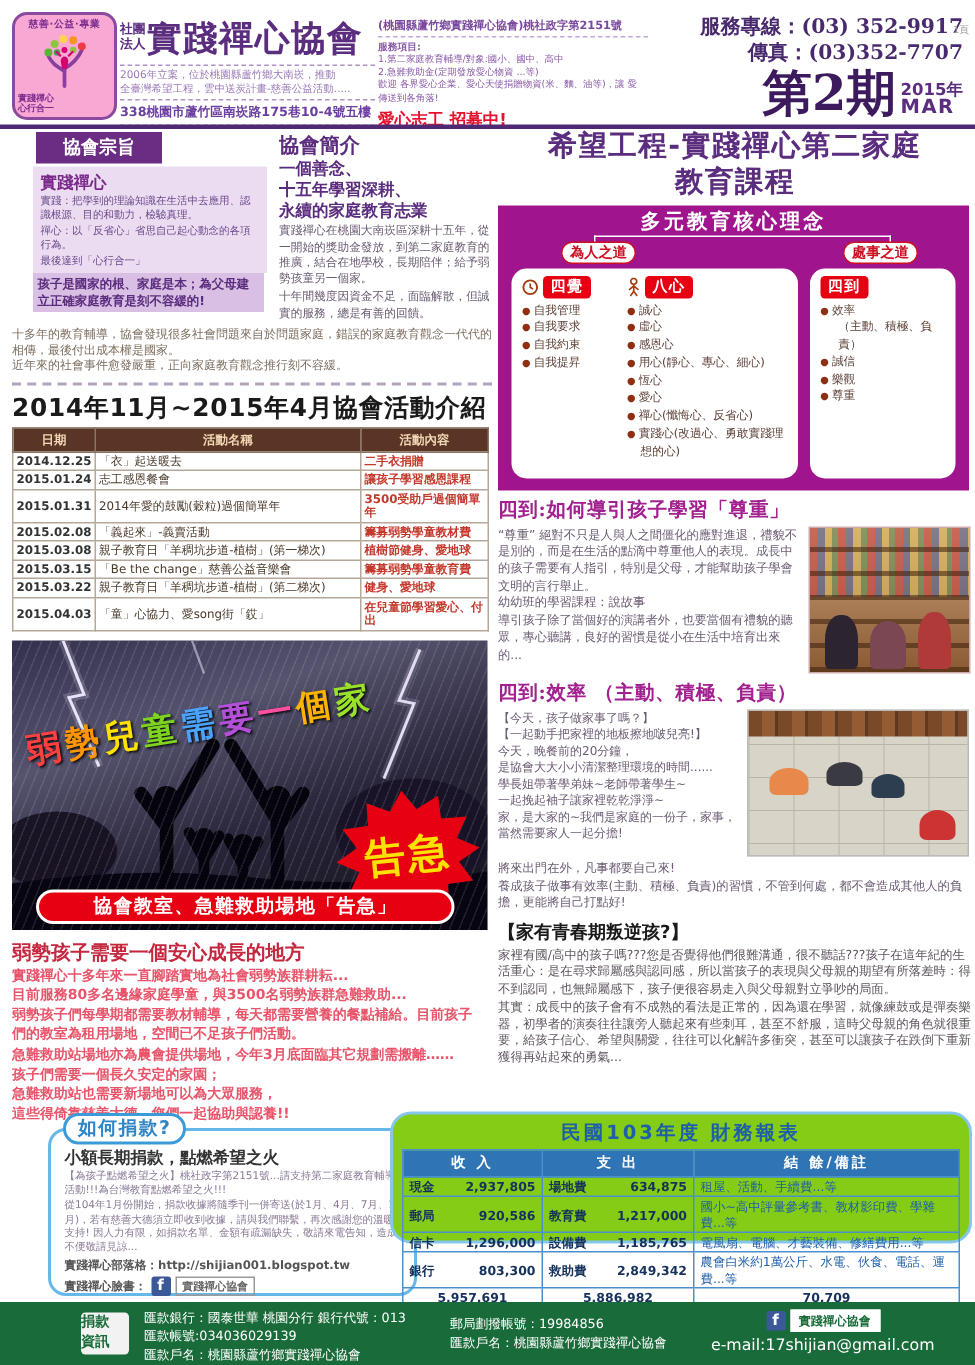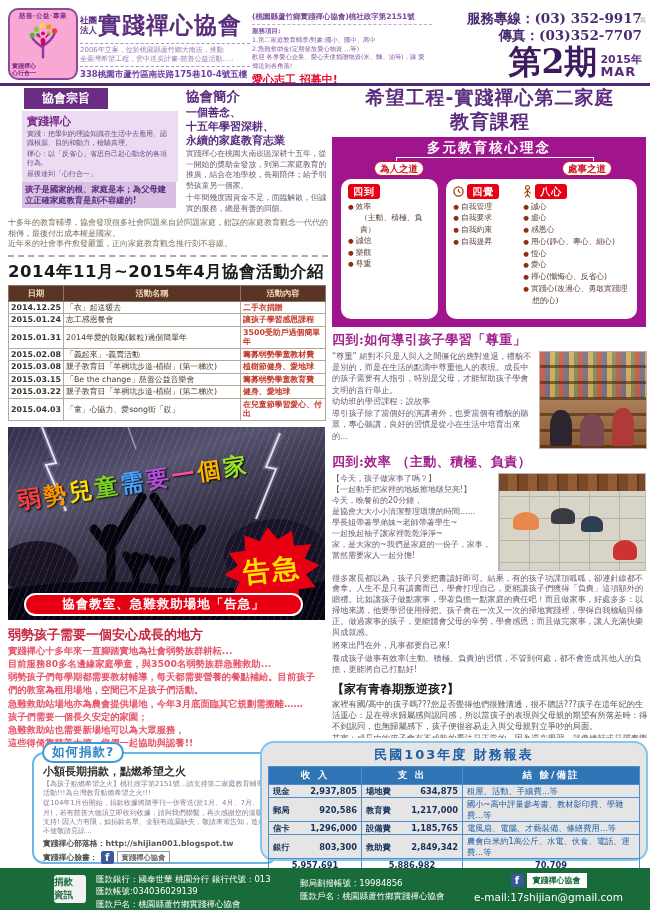--- a/index.html
+++ b/index.html
@@ -118,22 +118,22 @@
           background-color:#d8d4c8;
           background-image:linear-gradient(#b8b4a8 1px,transparent 1px),linear-gradient(90deg,#b8b4a8 1px,transparent 1px);
           background-size:30px 22px;}
   .photo2 .shelf2{position:absolute;left:0;right:0;top:0;height:17px;
           background:repeating-linear-gradient(90deg,#7a4a28 0 9px,#935c32 9px 18px,#5d3a21 18px 20px);}
   .eff-txt{width:162px;flex:none;font-size:8px;color:#6b5b73;line-height:1.38;padding-right:4px;}
   .eff-p{font-size:8.2px;color:#6b5b73;line-height:1.33;margin-top:2px;}
   .reb-h{font-size:12px;font-weight:bold;color:#1a1a1a;margin-top:6px;}
   .reb-p{font-size:8.3px;color:#5f5560;line-height:1.35;margin-top:1px;}
   
-  .fin{position:absolute;left:260px;top:741px;width:388px;height:120px;border:2px solid #86c5ec;
-       border-radius:14px;background:#e5e5e5;box-sizing:border-box;padding-top:3px;}
+  .fin{position:absolute;left:260px;top:741px;width:388px;height:88px;border:2px solid #86c5ec;
+       border-radius:14px;background:#84cc16;box-sizing:border-box;padding-top:3px;}
   .fin-t{text-align:center;color:#1f5fa8;font-size:13px;font-weight:bold;letter-spacing:2px;}
   table.fint{margin:2px auto 0 auto;width:372px;border-collapse:collapse;}
   table.fint th{background:#2f74b5;color:#fff;font-size:9.5px;font-weight:bold;padding:2px 0;border:1px solid #4a90d0;letter-spacing:2px;}
   table.fint td{border:1px solid #4a90d0;font-size:8.3px;padding:1px 4px;line-height:1.25;}
   .fl{color:#16325c;font-weight:bold;display:flex;justify-content:space-between;}
   td.fnote{color:#1f5fa8;}
   td.tot{color:#16325c;font-weight:bold;text-align:center;}
   
   .foot{position:absolute;left:0;top:868px;width:650px;height:42px;background:#1a6b3a;color:#fff;}
   .f-badge{position:absolute;left:54px;top:7px;width:32px;height:28px;background:#f2f2f2;color:#1a6b3a;
@@ -366,30 +366,20 @@
       <div>希望工程-實踐禪心第二家庭</div>
       <div>教育課程</div>
     </div>
 
     <div class="core">
       <div class="core-title">多元教育核心理念</div>
       <div class="bracket"></div>
       <div class="stamp sl">為人之道</div>
       <div class="stamp sr">處事之道</div>
       <div class="panels">
-        <div class="panel p2">
-          <div class="badge-row">
-            <span class="rbadge">四到</span>
-          </div>
-          <div class="itm">效率</div>
-          <div class="itm-sub">（主動、積極、負責）</div>
-          <div class="itm">誠信</div>
-          <div class="itm">樂觀</div>
-          <div class="itm">尊重</div>
-        </div>
         <div class="panel p1">
           <div class="pcolA">
             <div class="badge-row">
               <svg viewBox="0 0 12 12" width="11" height="11">
                   <circle cx="6" cy="6" r="5" fill="none" stroke="#a33d11" stroke-width="1.4"></circle>
                   <path d="M6 3.2 V6 L8 7.4" stroke="#a33d11" stroke-width="1.2" fill="none"></path>
                 </svg>
               <span class="rbadge">四覺</span>
             </div>
             <div class="itm">自我管理</div>
@@ -408,20 +398,30 @@
             <div class="itm">誠心</div>
             <div class="itm">虛心</div>
             <div class="itm">感恩心</div>
             <div class="itm">用心(靜心、專心、細心)</div>
             <div class="itm">恆心</div>
             <div class="itm">愛心</div>
             <div class="itm">禪心(懺悔心、反省心)</div>
             <div class="itm">實踐心(改過心、勇敢實踐理想的心)</div>
           </div>
         </div>
+        <div class="panel p2">
+          <div class="badge-row">
+            <span class="rbadge">四到</span>
+          </div>
+          <div class="itm">效率</div>
+          <div class="itm-sub">（主動、積極、負責）</div>
+          <div class="itm">誠信</div>
+          <div class="itm">樂觀</div>
+          <div class="itm">尊重</div>
+        </div>
       </div>
     </div>
 
     <div class="sec-h">四到:如何導引孩子學習「尊重」</div>
     <div class="resp-row">
       <div class="resp-txt">
         <div>“尊重” 絕對不只是人與人之間僵化的應對進退，禮貌不是別的，而是在生活的點滴中尊重他人的表現。成長中的孩子需要有人指引，特別是父母，才能幫助孩子學會文明的言行舉止。</div>
         <div>幼幼班的學習課程：說故事</div>
         <div>導引孩子除了當個好的演講者外，也要當個有禮貌的聽眾，專心聽講，良好的習慣是從小在生活中培育出來的...</div>
       </div>
@@ -447,21 +447,20 @@
         <div>當然需要家人一起分擔!</div>
       </div>
       <div class="photo2">
         <div class="shelf2"></div>
         <span class="fig" style="left:14px;bottom:40px;width:26px;height:18px;background:#e8884a;border-radius:50% 50% 20% 20%;"></span>
         <span class="fig" style="left:52px;bottom:46px;width:24px;height:16px;background:#3a3a42;border-radius:50% 50% 20% 20%;"></span>
         <span class="fig" style="left:82px;bottom:38px;width:22px;height:16px;background:#2c3e50;border-radius:50% 50% 20% 20%;"></span>
         <span class="fig" style="left:114px;bottom:10px;width:24px;height:20px;background:#cc3333;border-radius:50% 50% 20% 20%;"></span>
       </div>
     </div>
-    <div class="eff-p">很多家長都以為，孩子只要把書讀好即可。結果，有的孩子功課頂呱呱，卻連針線都不會拿。人生不是只有讀書而已，學會打理自己，更能讓孩子們獲得「負責」這項額外的贈禮。比如讓孩子做點家事，學著負擔一點家庭的責任吧！而且做家事，好處多多：以掃地來講，他要學習使用掃把。孩子會在一次又一次的掃地實踐裡，學得自我檢驗與修正。做過家事的孩子，更能體會父母的辛勞，學會感恩；而且做完家事，讓人充滿快樂與成就感。</div>
     <div class="eff-p">將來出門在外，凡事都要自己來!</div>
     <div class="eff-p">養成孩子做事有效率(主動、積極、負責)的習慣，不管到何處，都不會造成其他人的負擔，更能將自己打點好!</div>
 
     <div class="reb-h">【家有青春期叛逆孩?】</div>
     <div class="reb-p">家裡有國/高中的孩子嗎???您是否覺得他們很難溝通，很不聽話???孩子在這年紀的生活重心：是在尋求歸屬感與認同感，所以當孩子的表現與父母親的期望有所落差時：得不到認同，也無歸屬感下，孩子便很容易走入與父母親對立爭吵的局面。</div>
     <div class="reb-p">其實：成長中的孩子會有不成熟的看法是正常的，因為還在學習，就像練鼓或是彈奏樂器，初學者的演奏往往讓旁人聽起來有些刺耳，甚至不舒服，這時父母親的角色就很重要，給孩子信心、希望與關愛，往往可以化解許多衝突，甚至可以讓孩子在跌倒下重新獲得再站起來的勇氣...</div>
   </div>
 
   <div class="fin">
     <div class="fin-t">民國103年度 財務報表</div>

